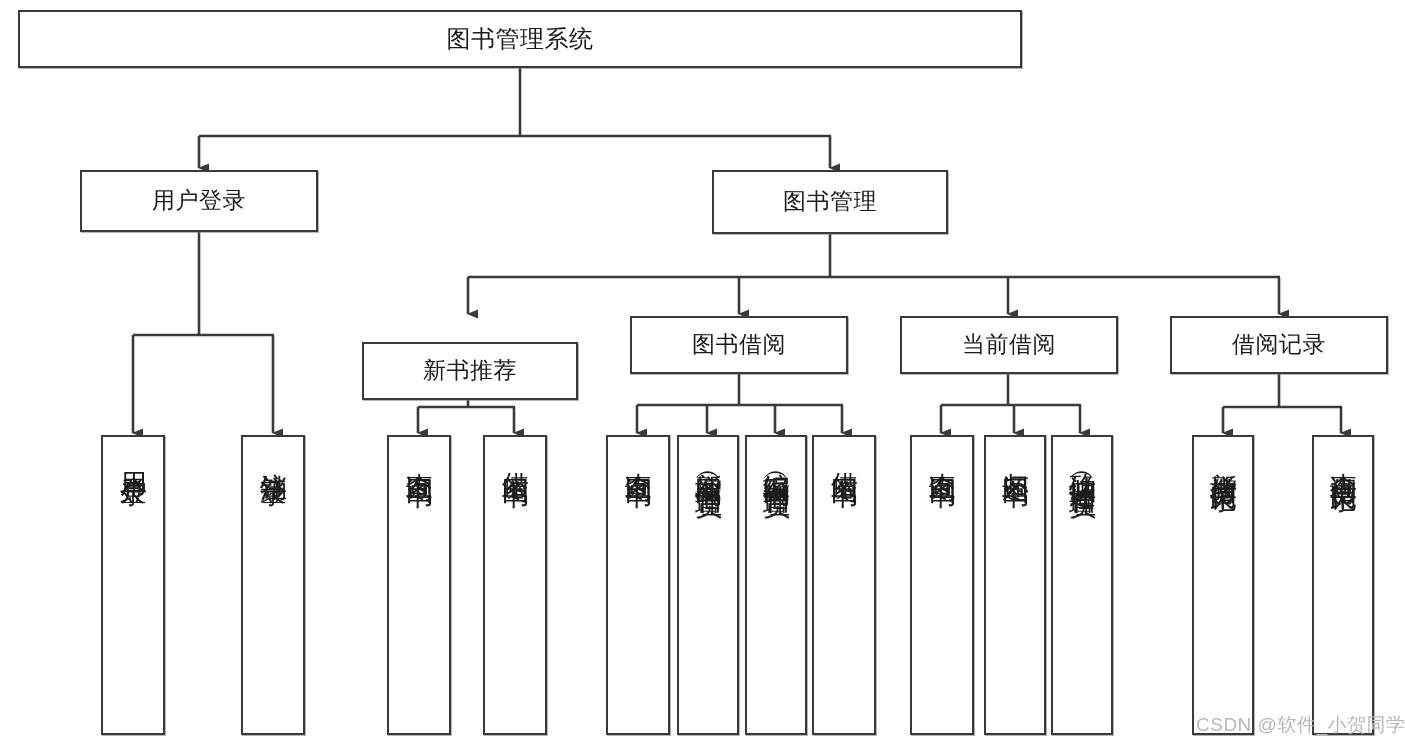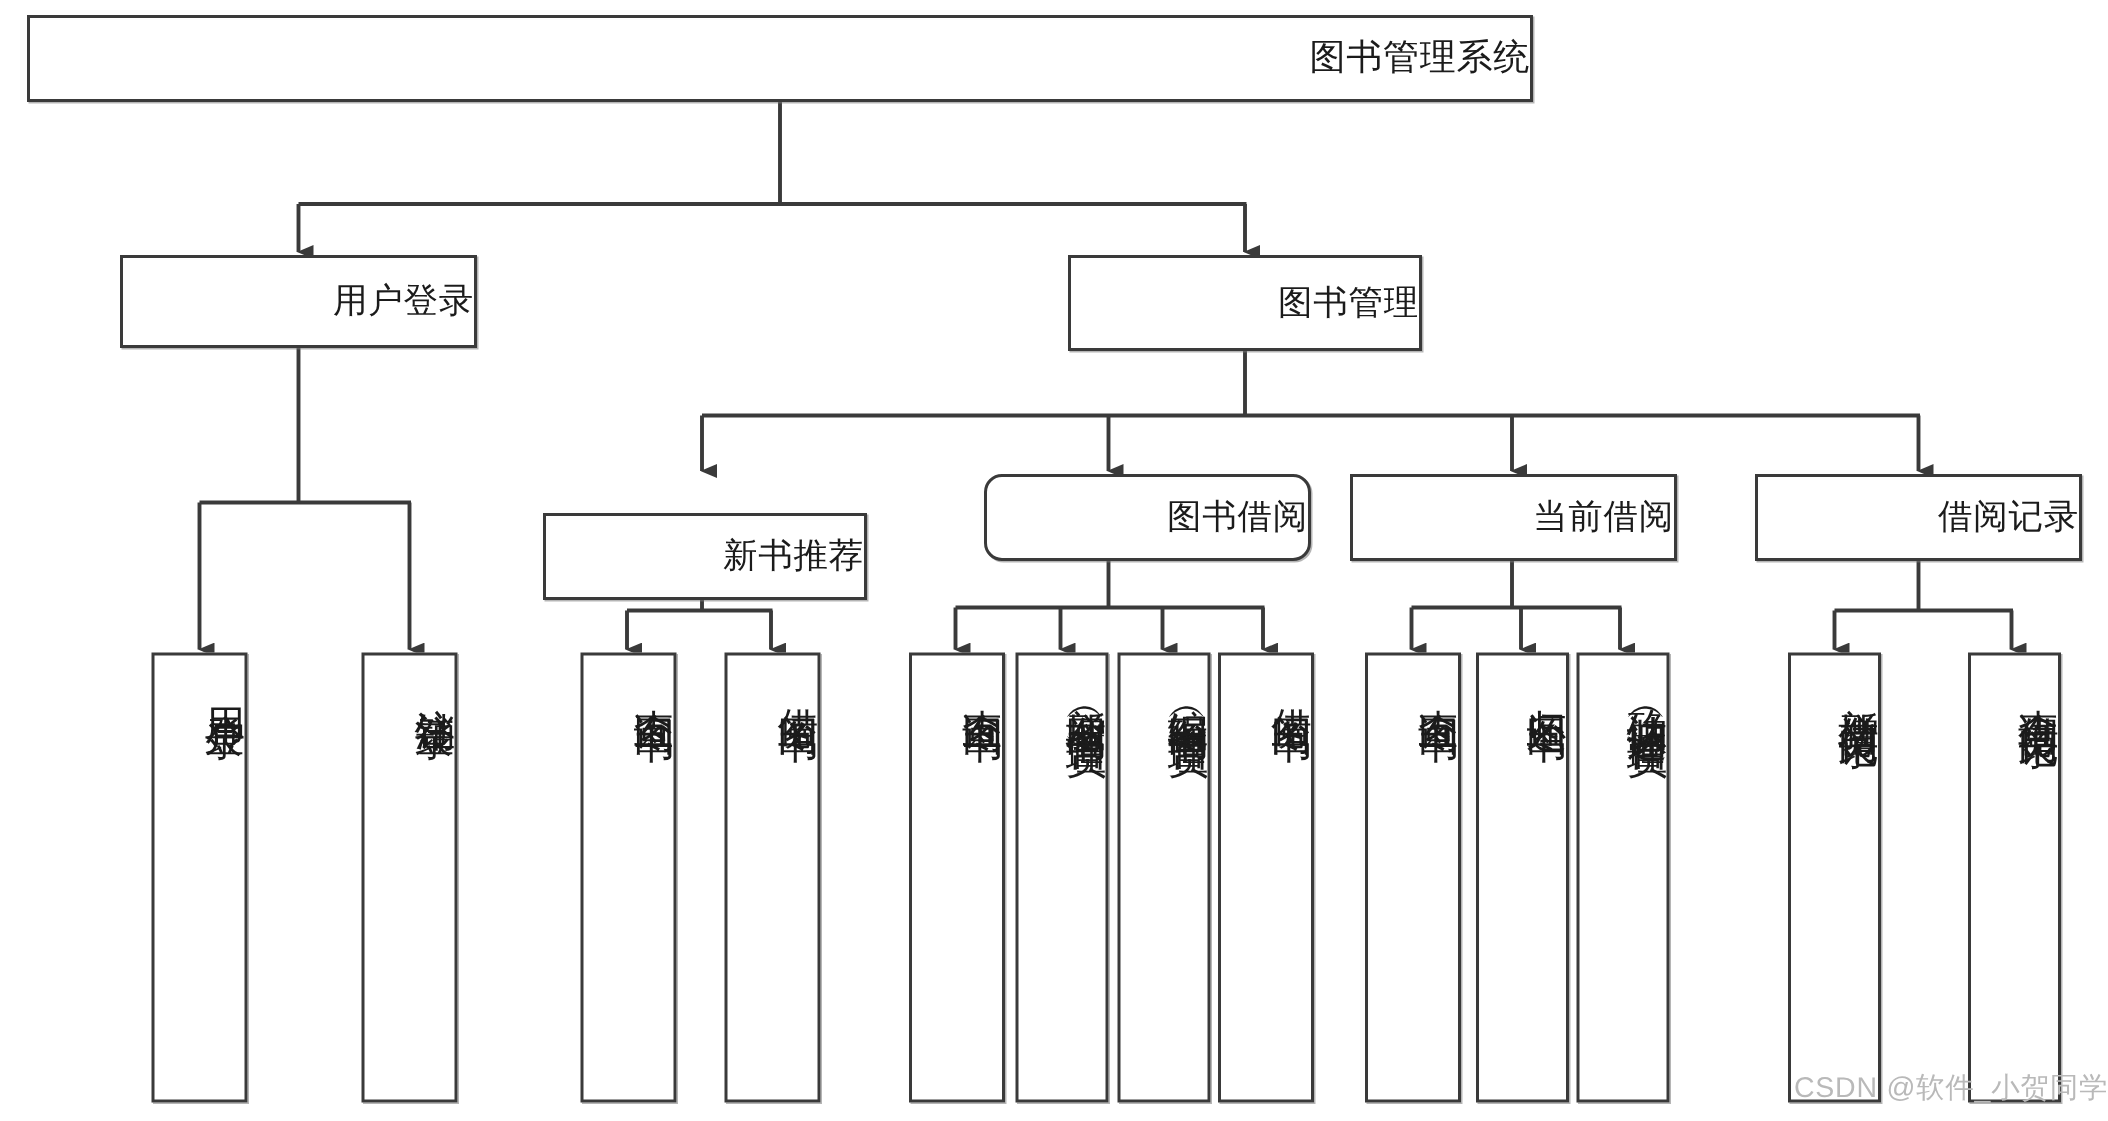--- a/index.html
+++ b/index.html
@@ -25,21 +25,21 @@
     height: 747px;
     pointer-events: none;
   }
   .node {
     position: absolute;
     box-sizing: border-box;
     border: 2.5px solid #3a3a3a;
     background: #ffffff;
     display: flex;
     align-items: center;
-    justify-content: flex-end;
+    justify-content: center;
     color: #1b1b1b;
     box-shadow: 1px 1px 0 rgba(120,120,120,0.55);
   }
   .node .lbl {
     display: block;
     text-align: center;
     line-height: 1.12;
     letter-spacing: 0.5px;
   }
   .node.horiz .lbl {
@@ -129,21 +129,21 @@
   <div class="node horiz" style="left:80px; top:170px; width:238px; height:62px;">
     <span class="lbl">用户登录</span>
   </div>
   <div class="node horiz" style="left:712px; top:170px; width:236px; height:64px;">
     <span class="lbl">图书管理</span>
   </div>
 
   <div class="node horiz" style="left:362px; top:316px; width:216px; height:58px;margin-top:26px;">
     <span class="lbl">新书推荐</span>
   </div>
-  <div class="node horiz" style="left:656px; top:316px; width:218px; height:58px;border-radius:12px;">
+  <div class="node horiz" style="left:630px; top:316px; width:218px; height:58px;">
     <span class="lbl">图书借阅</span>
   </div>
   <div class="node horiz" style="left:900px; top:316px; width:218px; height:58px;">
     <span class="lbl">当前借阅</span>
   </div>
   <div class="node horiz" style="left:1170px; top:316px; width:218px; height:58px;">
     <span class="lbl">借阅记录</span>
   </div>
 
   <div class="node vert" style="left:101px; top:435px; width:64px; height:300px;">

